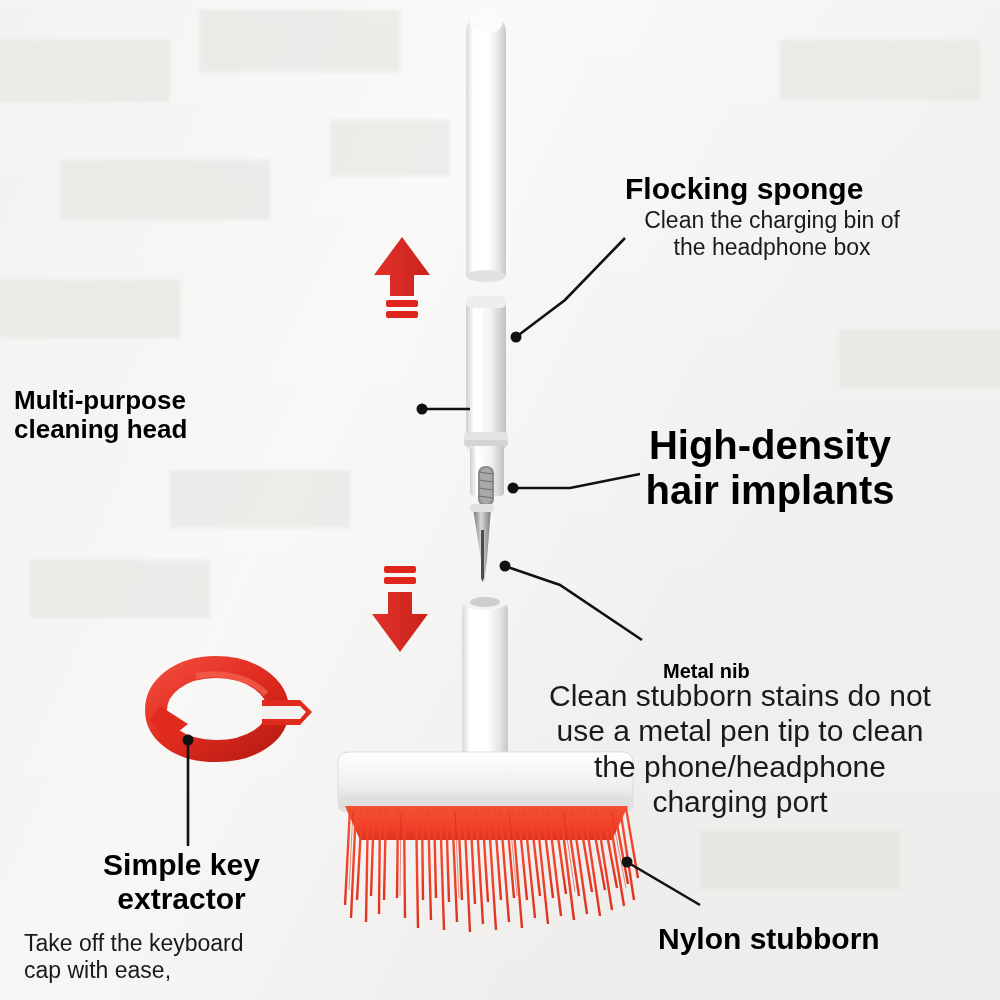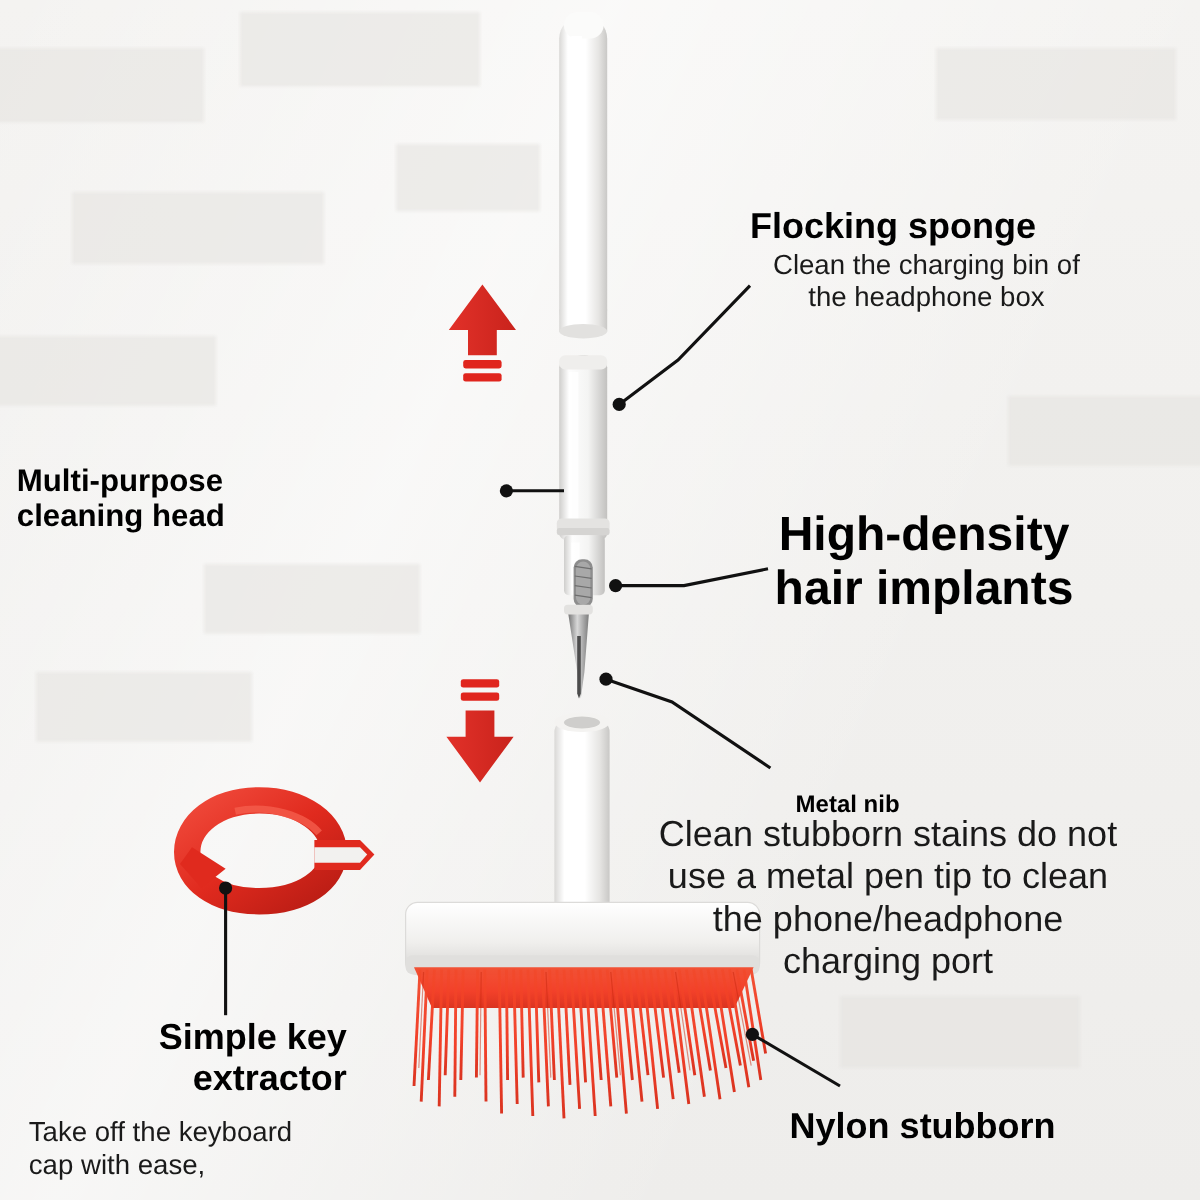--- a/index.html
+++ b/index.html
@@ -47,21 +47,21 @@
   #flocking-desc  { left: 612px; top: 207px; font-size: 23px; text-align: center; width: 320px; }
 
   #multi-title { left: 14px; top: 386px; font-size: 26px; }
 
   #highdensity-title { left: 645px; top: 423px; font-size: 40px; text-align: center; width: 250px;}
   #highdensity-desc  { left: 616px; top: 503px; font-size: 23px; text-align: center; width: 320px; }
 
   #metal-title { left: 663px; top: 632px; font-size: 20px; margin-top: 28px; }
   #metal-desc  { left: 545px; top: 678px; font-size: 30px; text-align: center; width: 390px; }
 
-  #simple-title { left: 74px; top: 848px; font-size: 30px; text-align: right; width: 215px; }
+  #simple-title { left: 74px; top: 848px; font-size: 30px; text-align: center; width: 215px; }
   #simple-desc  { left: 24px; top: 930px; font-size: 23px; text-align: left; width: 320px; }
 
   #nylon-title { left: 658px; top: 922px; font-size: 30px; }
 
   
   #art {
     position: absolute;
     left: 0; top: 0;
     width: 1000px; height: 1000px;
   }

